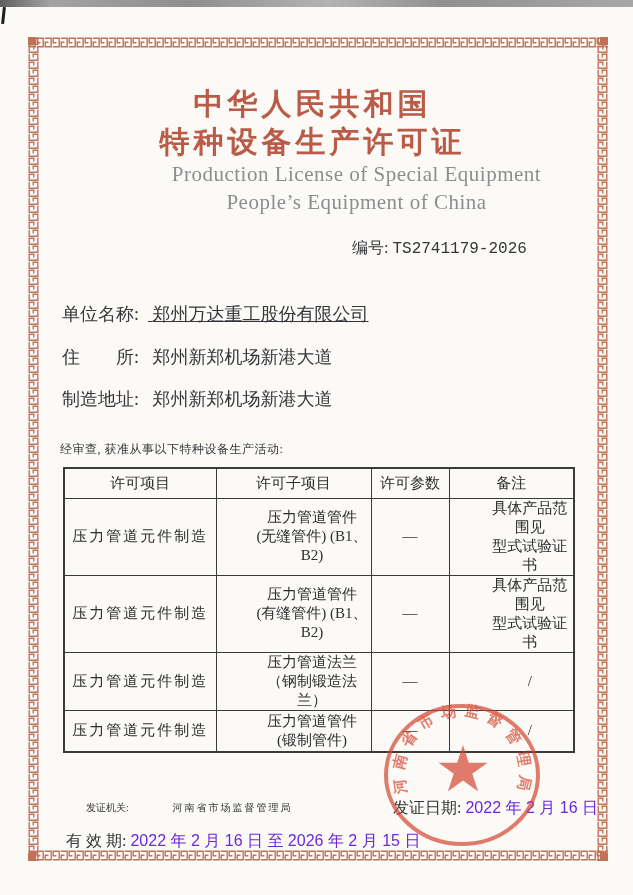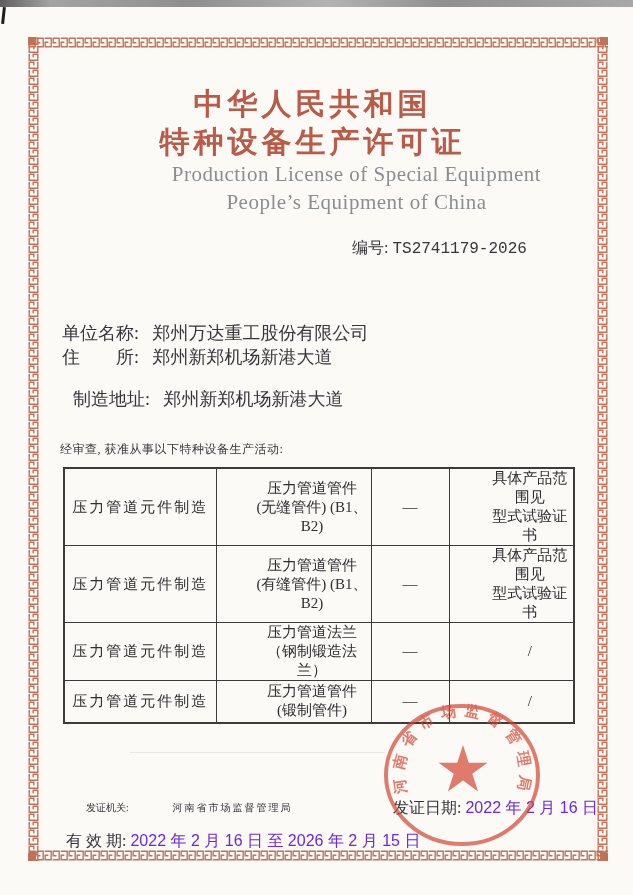--- a/index.html
+++ b/index.html
@@ -22,21 +22,21 @@
   .t-cn2{top:122px;}
   .t-en{left:0;width:633px;text-align:center;color:#8b8e90;font-size:21px;letter-spacing:.5px;padding-left:40px;}
   .t-en1{top:162px;}
   .t-en2{top:190px;}
   
   .serial{top:238px;left:352px;font-size:16px;}
   .serial .val{font-family:"Liberation Mono","DejaVu Sans Mono",monospace;font-size:16px;letter-spacing:0;}
   
   .field{left:62px;font-size:18px;white-space:nowrap;}
   .field .lbl{display:inline-block;min-width:86px;}
-  .f1{top:321px;} .f2{top:345px;} .f3{top:387px;margin-left:11px;}
+  .f1{top:302px;text-decoration:underline;} .f2{top:345px;} .f3{top:387px;}
   .intro{top:441px;left:60px;font-size:12px;letter-spacing:.5px;}
   
   table.lic{position:absolute;top:467px;left:63px;width:510px;
     border-collapse:collapse;table-layout:fixed;
     font-size:15px;color:#2e2e30;}
   table.lic td,table.lic th{border:1.5px solid #3b3b3b;text-align:center;vertical-align:middle;
     font-weight:normal;padding:0;}
   table.lic{border:2px solid #3b3b3b;}
   tr.hd{height:30px;} tr.dr{height:42px;}
   td.c1{letter-spacing:2px;}
@@ -114,20 +114,26 @@
 <div class="abs intro">经审查, 获准从事以下特种设备生产活动:</div>
 
 <table class="lic">
   <colgroup>
       <col style="width:152px">
       <col style="width:155px">
       <col style="width:78px">
       <col style="width:125px">
     </colgroup>
   <tbody>
+      <tr class="hd">
+    <th>许可项目</th>
+    <th>许可子项目</th>
+    <th>许可参数</th>
+    <th>备注</th>
+  </tr>
   <tr class="dr">
     <td class="c1">压力管道元件制造</td>
     <td>
       <div class="ln">压力管道管件</div>
       <div class="ln">(无缝管件) (B1、B2)</div>
     </td>
     <td>—</td>
     <td>
       <div class="ln">具体产品范围见</div>
       <div class="ln">型式试验证书</div>

